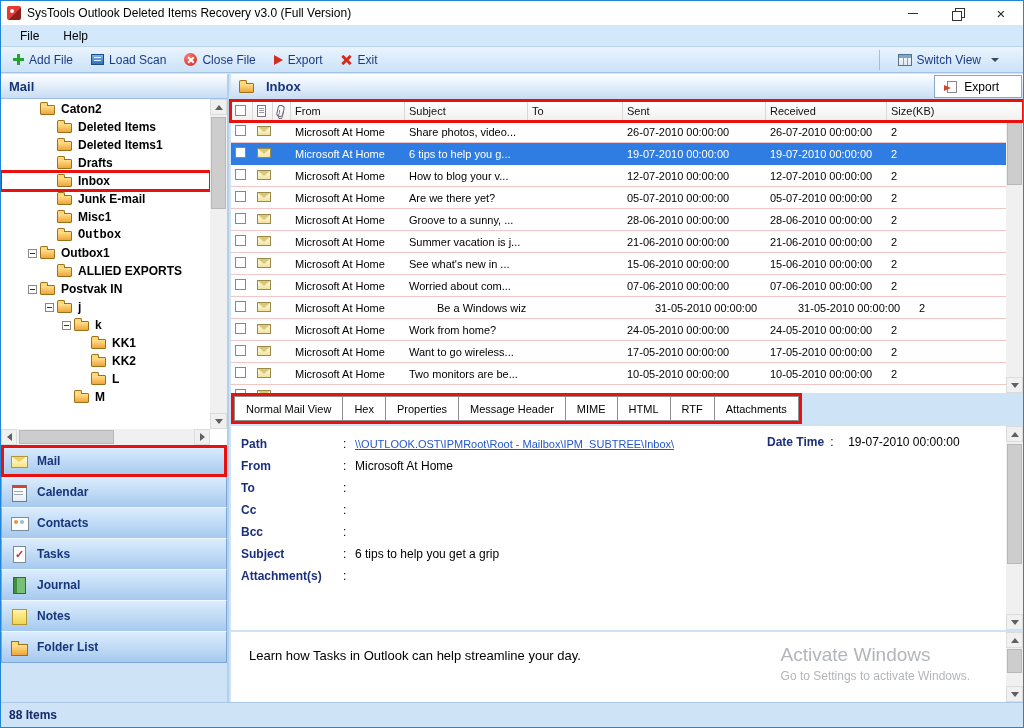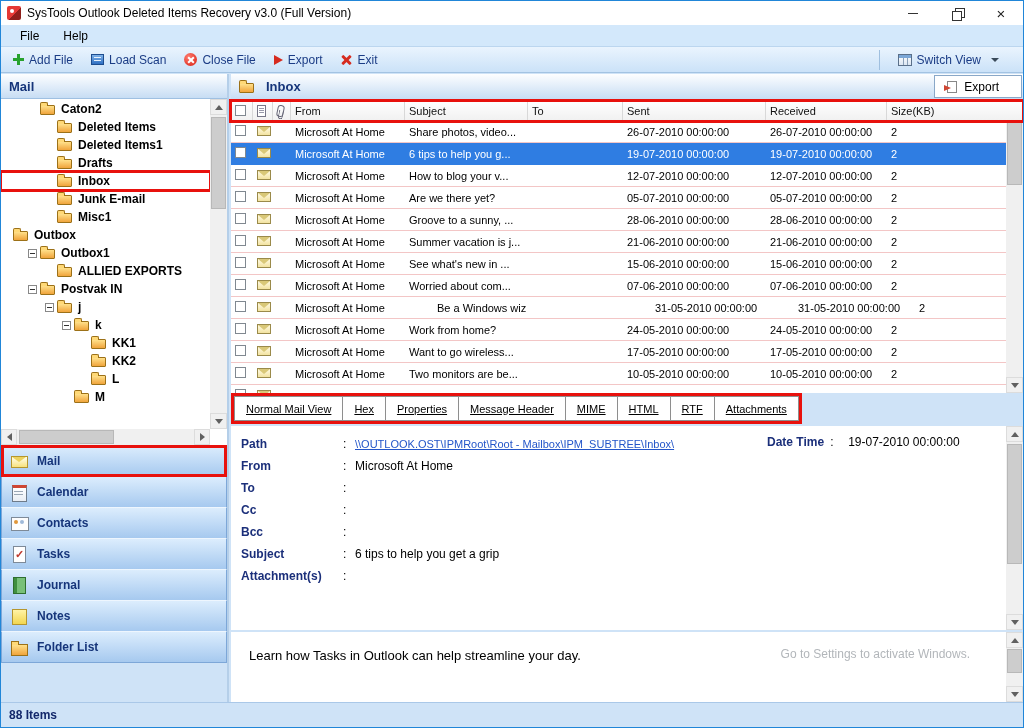--- a/index.html
+++ b/index.html
@@ -88,21 +88,21 @@
   .cell { padding-left:4px; overflow:hidden; white-space:nowrap; flex:none; }
   .cbx { width:11px; height:11px; border:1px solid #808890; background:#fff; display:inline-block; flex:none; }
   .env { width:14px; height:10px; background:linear-gradient(#fffbe8,#f3e3a0); border:1px solid #9a8a4a; position:relative; display:inline-block; }
   .env::before { content:''; position:absolute; left:0; top:0; width:0; height:0; border-left:6px solid transparent; border-right:6px solid transparent; border-top:5px solid #d9c878; }
   .document-icon { width:9px; height:12px; background:#fff; border:1px solid #778; position:relative; display:inline-block; }
   .document-icon::after { content:''; position:absolute; left:1px; top:2px; width:5px; height:1px; background:#99a; box-shadow:0 2px 0 #99a,0 4px 0 #99a; }
   .paperclip-icon { width:7px; height:12px; border:1px solid #667; border-radius:3px; position:relative; display:inline-block; transform:rotate(12deg); }
   .paperclip-icon::after { content:''; position:absolute; left:1px; top:4px; width:3px; height:8px; border:1px solid #667; border-top:none; border-radius:0 0 2px 2px; }
 
   .tabsrow { position:absolute; left:0; top:319px; right:0; height:33px; background:#cfe3f7; display:flex; align-items:flex-start; padding:3px 0 0 3px; }
-  .tabs-group { display:inline-flex; background:#c4b5fd;text-decoration:underline; }
+  .tabs-group { display:inline-flex; background:#c4b5fd; }
   .tab { height:25px; background:#fff; border:1px solid #8e8e8e; margin-left:-1px; padding:0 11px; font-size:11px; color:#000; display:flex; align-items:center; white-space:nowrap; }
   .tab:first-child { margin-left:0; }
   .tab.active { background:#fff; }
 
   .details { position:absolute; left:0; top:352px; right:17px; height:204px; background:#fff; padding:7px 0 0 10px; }
   .d-row { height:22px; display:flex; align-items:center; font-size:12px; }
   .d-label { width:102px; font-weight:bold; color:#1b2f7a; flex:none; }
   .d-colon { width:12px; flex:none; color:#000; }
   .d-value { color:#000; white-space:nowrap; }
   .d-value.link { color:#2456c9; text-decoration:underline; font-size:11px; }
@@ -231,21 +231,21 @@
           <div class="tree-item" style="padding-left: 44px;">
             <span class="expander invis"></span>
             <span class="fold"></span>
             <span class="tree-label">Junk E-mail</span>
           </div>
           <div class="tree-item" style="padding-left: 44px;">
             <span class="expander invis"></span>
             <span class="fold"></span>
             <span class="tree-label">Misc1</span>
           </div>
-          <div class="tree-item" style="">
+          <div class="tree-item" style="padding-left: 44px; font-family: Liberation Mono, monospace;">
             <span class="expander invis"></span>
             <span class="fold"></span>
             <span class="tree-label">Outbox</span>
           </div>
           <div class="tree-item" style="padding-left: 27px;">
             <span class="expander"></span>
             <span class="fold"></span>
             <span class="tree-label">Outbox1</span>
           </div>
           <div class="tree-item" style="padding-left: 44px;">
@@ -607,20 +607,21 @@
           <div class="sb-thumb" style="top:2px;height:120px;"></div>
         </div>
       <div class="sb-btn">
           <span class="tri down"></span>
         </div>
     </div>
 
     <div class="preview">
       <div class="preview-text">Learn how Tasks in Outlook can help streamline your day.</div>
       <div class="watermark">
+        <div class="wm1">Activate Windows</div>
         <div class="wm2">Go to Settings to activate Windows.</div>
       </div>
     </div>
 
     <div class="vscroll preview-vscroll">
       <div class="sb-btn">
           <span class="tri up"></span>
         </div>
       <div class="sb-track">
           <div class="sb-thumb" style="top:1px;height:24px;"></div>

